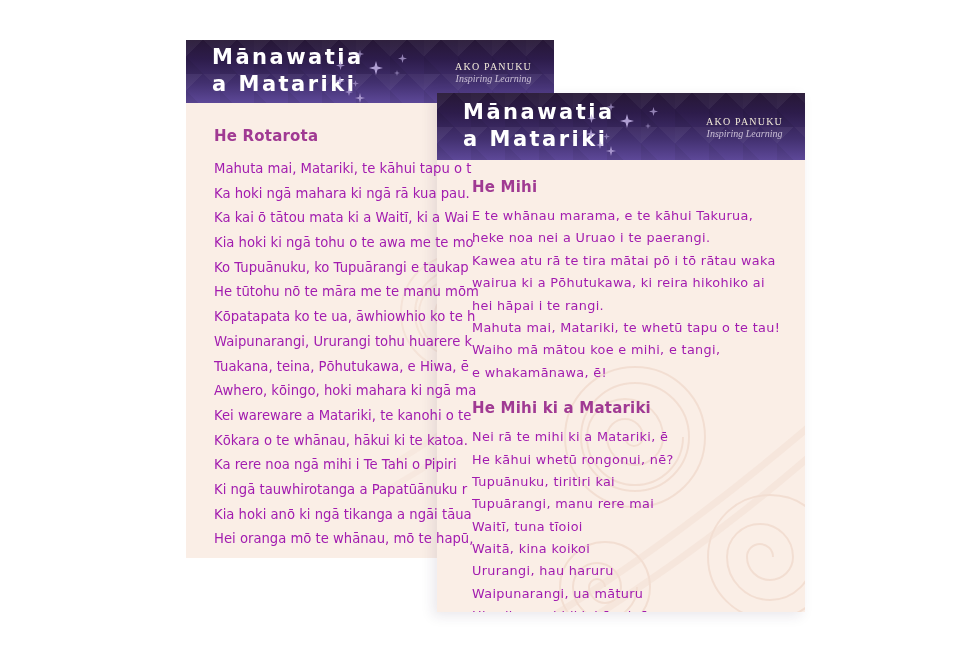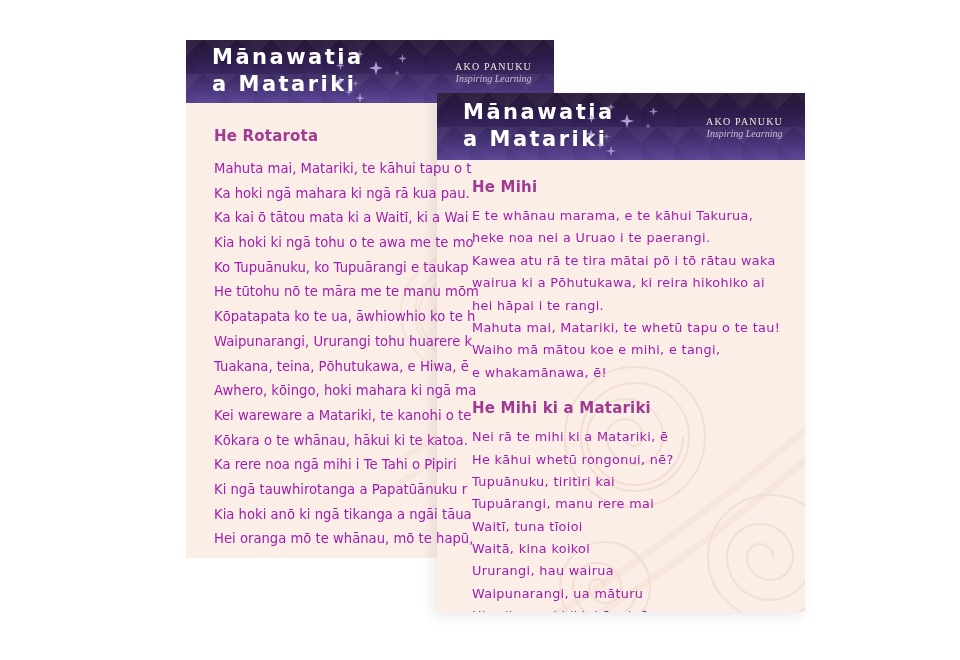--- a/index.html
+++ b/index.html
@@ -170,21 +170,21 @@
         <div class="line">e whakamānawa, ē!</div>
       </div>
       <div class="section">
         <h2 class="section-heading">He Mihi ki a Matariki</h2>
         <div class="line">Nei rā te mihi ki a Matariki, ē</div>
         <div class="line">He kāhui whetū rongonui, nē?</div>
         <div class="line">Tupuānuku, tiritiri kai</div>
         <div class="line">Tupuārangi, manu rere mai</div>
         <div class="line">Waitī, tuna tīoioi</div>
         <div class="line">Waitā, kina koikoi</div>
-        <div class="line">Ururangi, hau wairua</div>
+        <div class="line">Ururangi, hau haruru</div>
         <div class="line">Waipunarangi, ua māturu</div>
         <div class="line">Hiwaiterangi hiki, hāpai, ē</div>
 
       </div>
     </div>
     <svg class="watermark" width="300" height="300" viewBox="0 0 300 300">
       <g stroke="#eccfbf" fill="none" stroke-width="2">
         <circle cx="90" cy="90" r="70"></circle>
         <circle cx="90" cy="90" r="54"></circle>
         <path d="M138 90 A48 48 0 1 1 42 90 A38 38 0 1 1 118 90 A28 28 0 1 1 62 90 A18 18 0 1 1 98 90 A9 9 0 1 1 80 90"></path>

